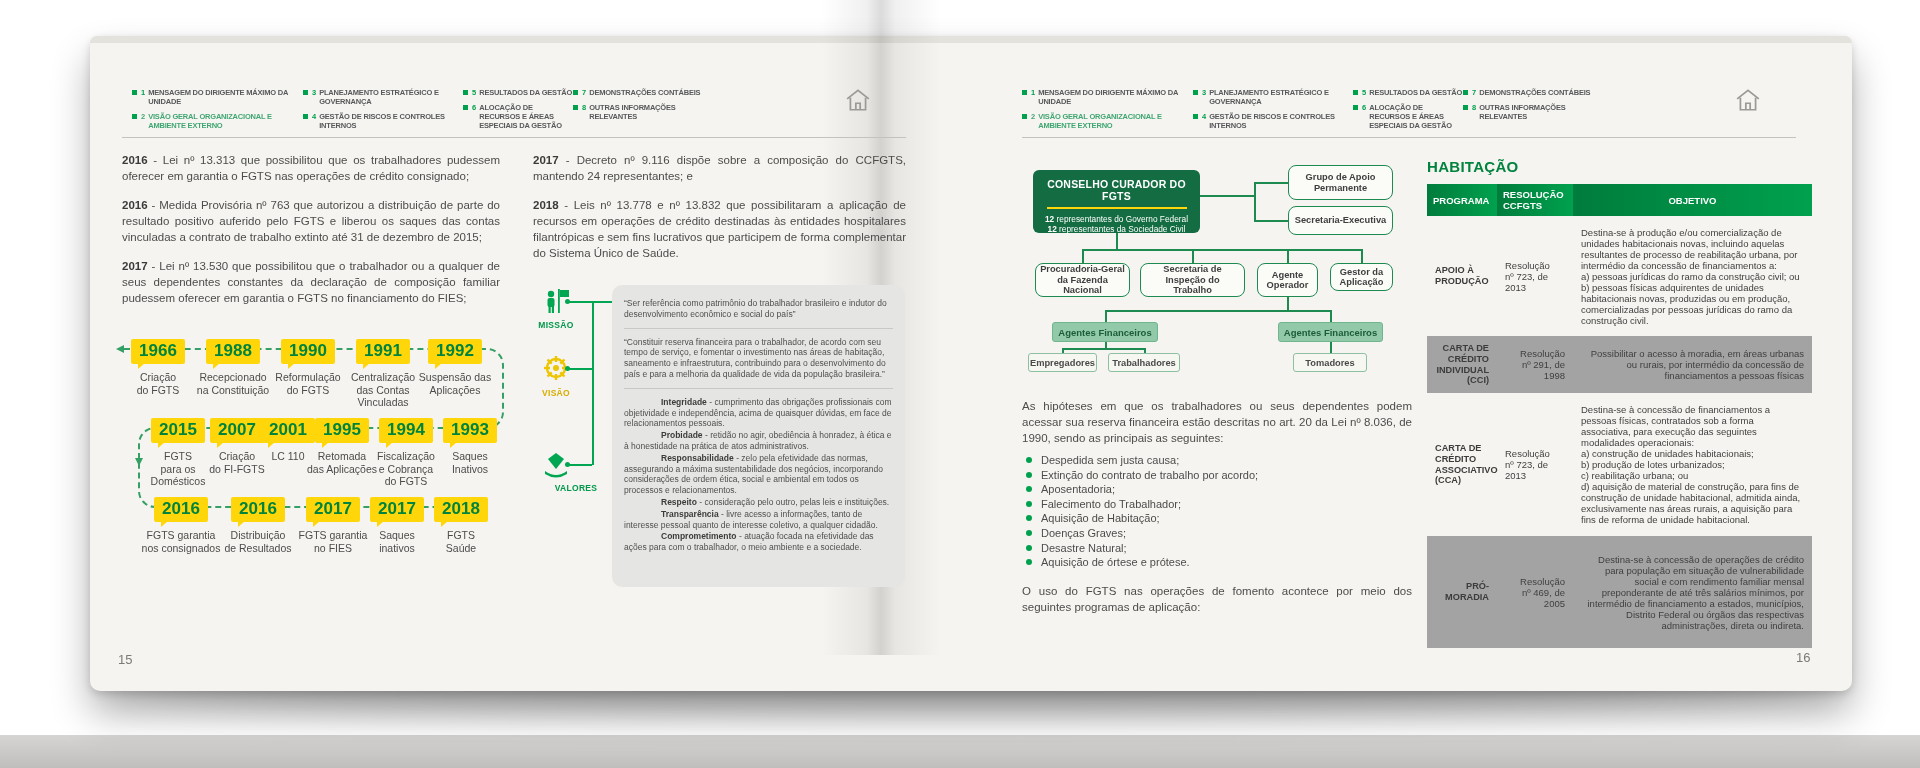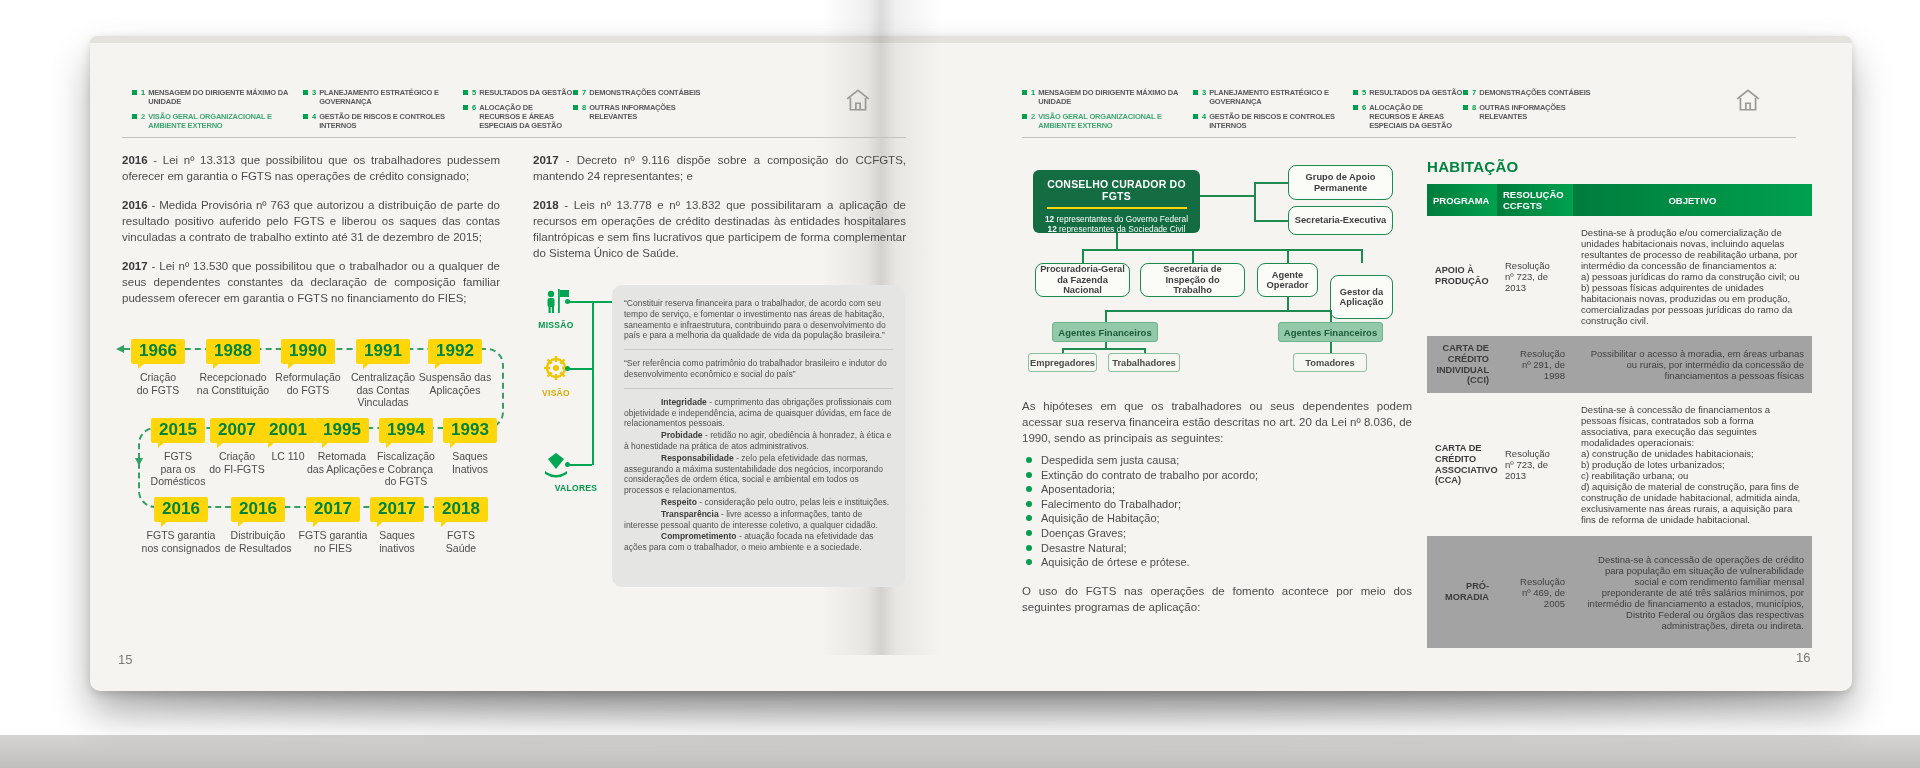--- a/index.html
+++ b/index.html
@@ -272,22 +272,22 @@
 
       <div class="id-vline"></div>
       <div class="id-stub" style="left:568px; top:301px; width:44px;"></div>
       <div class="id-stub" style="left:568px; top:368px; width:24px;"></div>
       <div class="id-stub" style="left:568px; top:464px; width:24px;"></div>
       <div class="id-dot" style="left:565px; top:299px;"></div>
       <div class="id-dot" style="left:565px; top:366px;"></div>
       <div class="id-dot" style="left:565px; top:462px;"></div>
 
       <div class="id-box">
+        <div class="id-sec">“Ser referência como patrimônio do trabalhador brasileiro e indutor do desenvolvimento econômico e social do país”</div>
         <div class="id-sec">“Constituir reserva financeira para o trabalhador, de acordo com seu tempo de serviço, e fomentar o investimento nas áreas de habitação, saneamento e infraestrutura, contribuindo para o desenvolvimento do país e para a melhoria da qualidade de vida da população brasileira.”</div>
-        <div class="id-sec">“Ser referência como patrimônio do trabalhador brasileiro e indutor do desenvolvimento econômico e social do país”</div>
         <div class="id-sec id-vals">
           <div><b>Integridade</b> <span>- cumprimento das obrigações profissionais com objetividade e independência, acima de quaisquer dúvidas, em face de relacionamentos pessoais.</span></div>
           <div><b>Probidade</b> <span>- retidão no agir, obediência à honradez, à ética e à honestidade na prática de atos administrativos.</span></div>
           <div><b>Responsabilidade</b> <span>- zelo pela efetividade das normas, assegurando a máxima sustentabilidade dos negócios, incorporando considerações de ordem ética, social e ambiental em todos os processos e relacionamentos.</span></div>
           <div><b>Respeito</b> <span>- consideração pelo outro, pelas leis e instituições.</span></div>
           <div><b>Transparência</b> <span>- livre acesso a informações, tanto de interesse pessoal quanto de interesse coletivo, a qualquer cidadão.</span></div>
           <div><b>Comprometimento</b> <span>- atuação focada na efetividade das ações para com o trabalhador, o meio ambiente e a sociedade.</span></div>
         </div>
       </div>
     </div>
@@ -360,21 +360,21 @@
         <div class="bar"></div>
         <div class="r"><b>12</b><span> representantes do Governo Federal</span></div>
         <div class="r"><b>12</b><span> representantes da Sociedade Civil</span></div>
       </div>
       <div class="org-box" style="left:1288px; top:165px; width:105px; height:35px;">Grupo de Apoio Permanente</div>
       <div class="org-box" style="left:1288px; top:206px; width:105px; height:29px;">Secretaria-Executiva</div>
 
       <div class="org-box" style="left:1035px; top:263px; width:95px; height:34px;">Procuradoria-Geral da Fazenda Nacional</div>
       <div class="org-box" style="left:1140px; top:263px; width:105px; height:34px;">Secretaria de Inspeção do Trabalho</div>
       <div class="org-box" style="left:1257px; top:263px; width:61px; height:34px;">Agente Operador</div>
-      <div class="org-box" style="left:1330px; top:263px; width:63px; height:44px;margin-top:12px;">Gestor da Aplicação</div>
+      <div class="org-box" style="left:1330px; top:263px; width:63px; height:28px;">Gestor da Aplicação</div>
 
       <div class="org-fin" style="left:1052px; top:322px; width:106px; height:20px;">Agentes Financeiros</div>
       <div class="org-fin" style="left:1278px; top:322px; width:105px; height:20px;">Agentes Financeiros</div>
 
       <div class="org-leaf" style="left:1028px; top:353px; width:69px; height:19px;">Empregadores</div>
       <div class="org-leaf" style="left:1108px; top:353px; width:72px; height:19px;">Trabalhadores</div>
       <div class="org-leaf" style="left:1293px; top:353px; width:74px; height:19px;">Tomadores</div>
 
       <div class="hline" style="left:1200px; top:195px; width:54px;"></div>
       <div class="vline" style="left:1254px; top:182px; height:39px;"></div>

